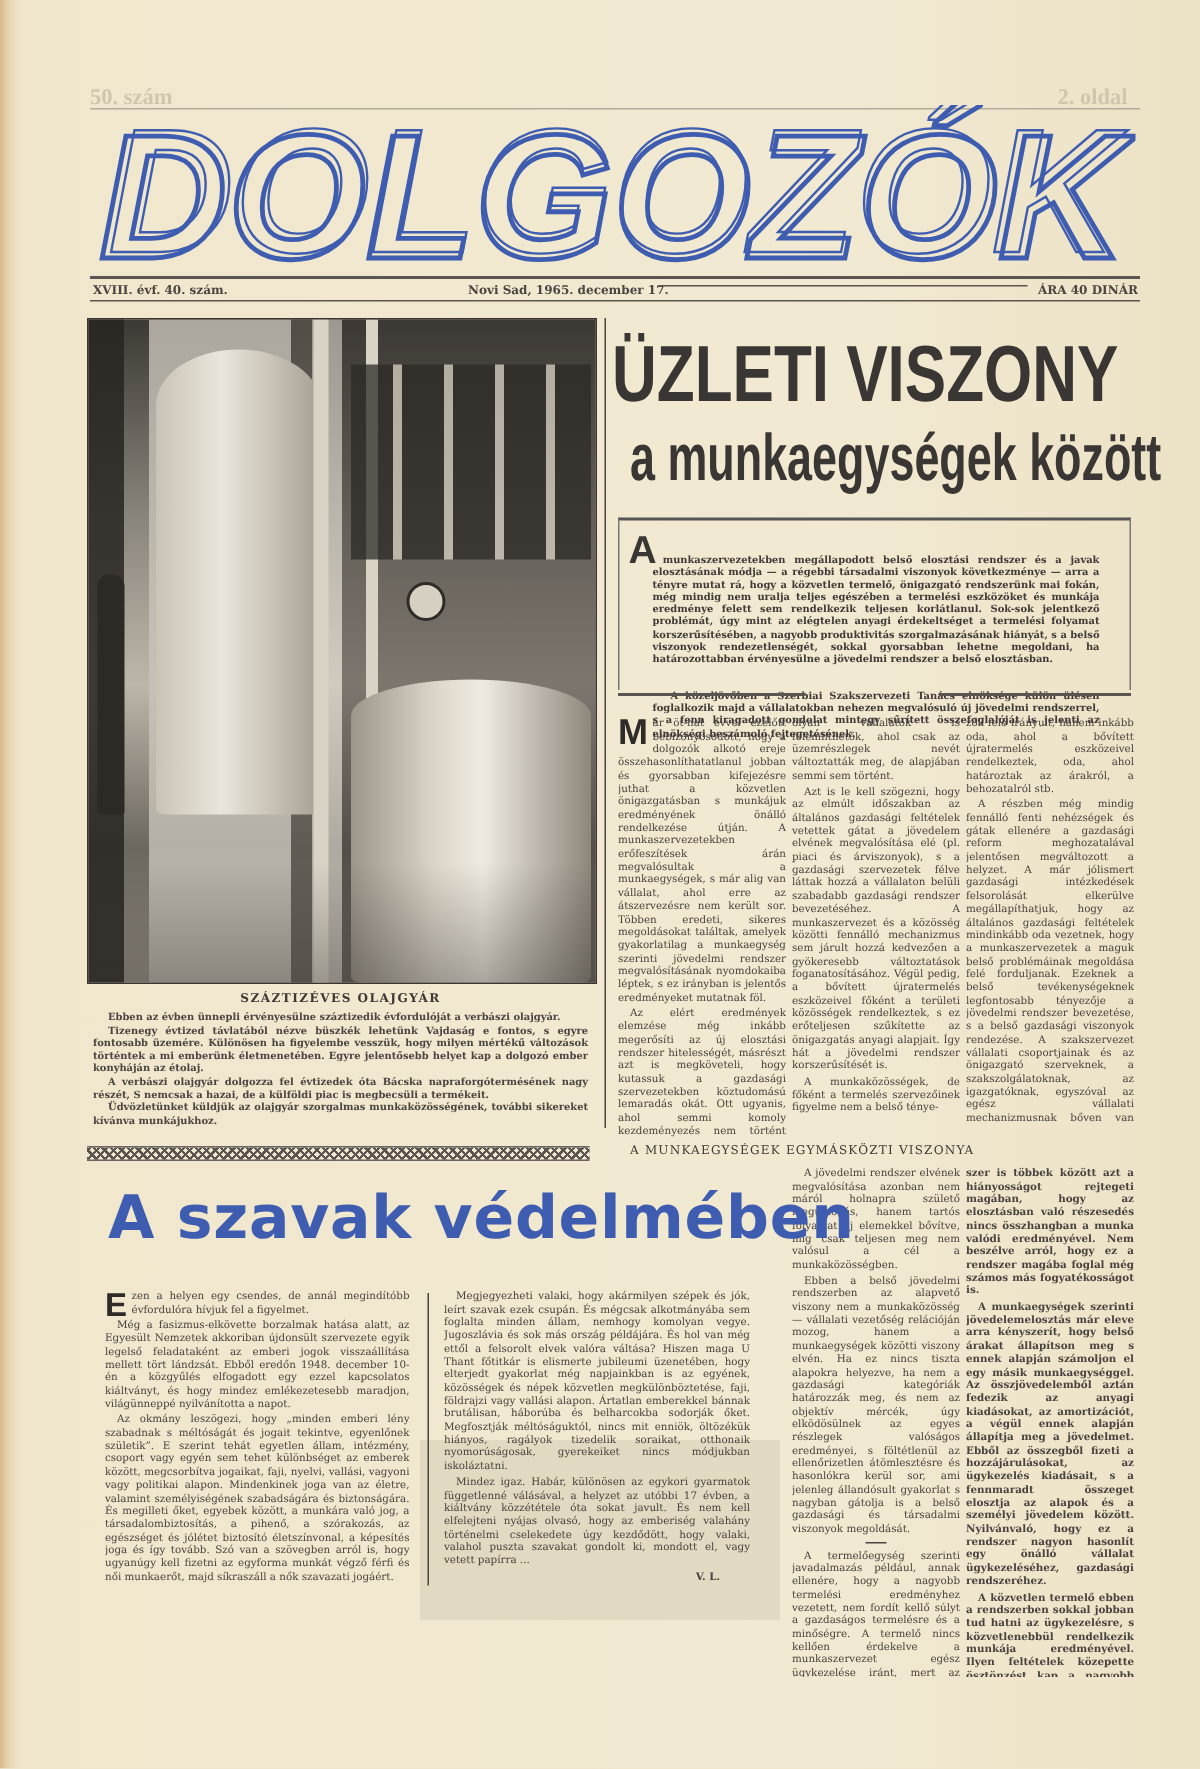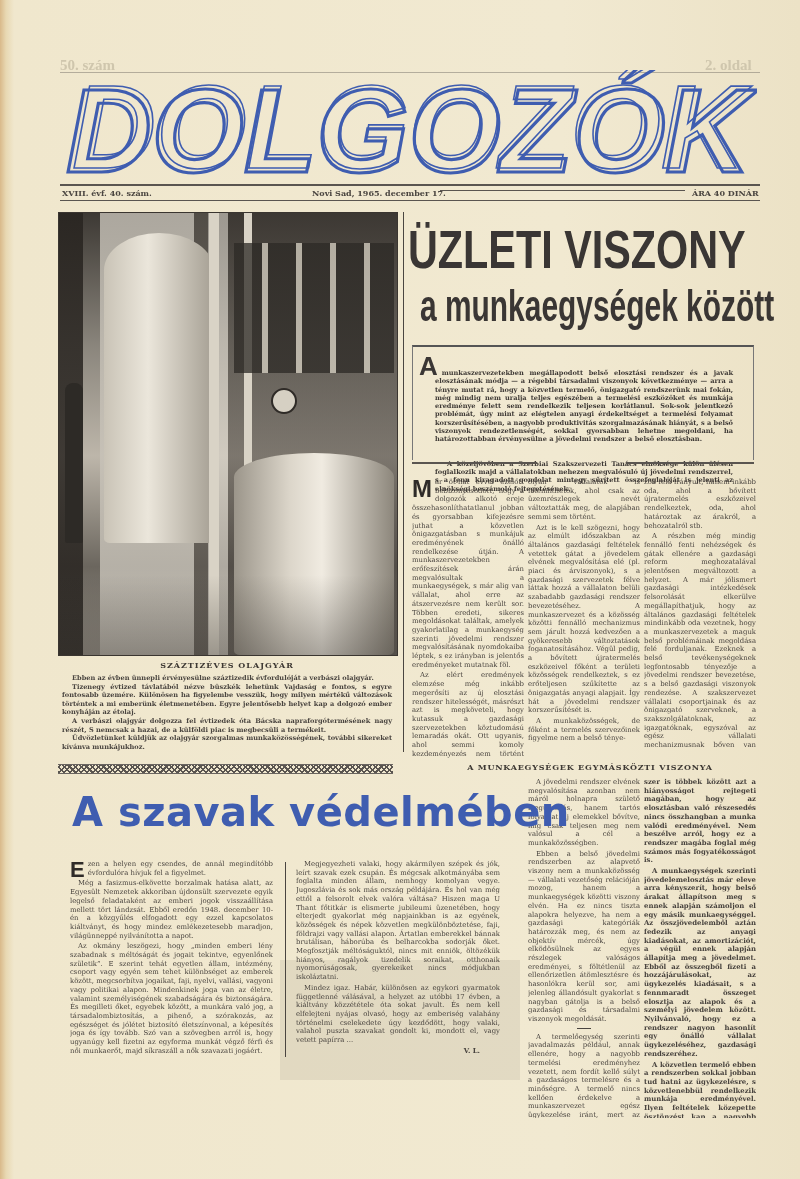--- a/index.html
+++ b/index.html
@@ -74,22 +74,22 @@
   .col {
     position:absolute; font-size:6.9px; line-height:8.7px; text-align:justify; color:#48433e;
   }
   .col p { margin:0 0 2px 0; text-indent:8px; }
   .col p.first { text-indent:0; }
   .dropM {
     float:left; font-family:"Liberation Sans",sans-serif; font-weight:bold; font-size:24px; line-height:20px;
     margin:1px 3px 0 0; color:#2f2b28;
   }
   .subhead {
-    position:absolute; left:420px; top:762px; width:340px; text-align:center;
-    font-size:8px; font-weight:bold; letter-spacing:0.8px; color:#3d3833;
+    position:absolute; left:420px; top:762px; width:340px; 
+    font-size:8px; font-weight:normal; letter-spacing:0.8px; color:#3d3833;
   }
   .wave {
     position:absolute; left:58px; top:764px; width:335px; height:8px;
     background:repeating-linear-gradient(45deg,#5a5550 0 1.5px,transparent 1.5px 4px),
                repeating-linear-gradient(-45deg,#5a5550 0 1.5px,transparent 1.5px 4px);
     border-top:1px solid #6a6560; border-bottom:1px solid #6a6560;
   }
   .blue-head {
     position:absolute; left:72px; top:790px;
     font-family:"DejaVu Sans",sans-serif; font-weight:bold; font-size:40px; line-height:44px;

